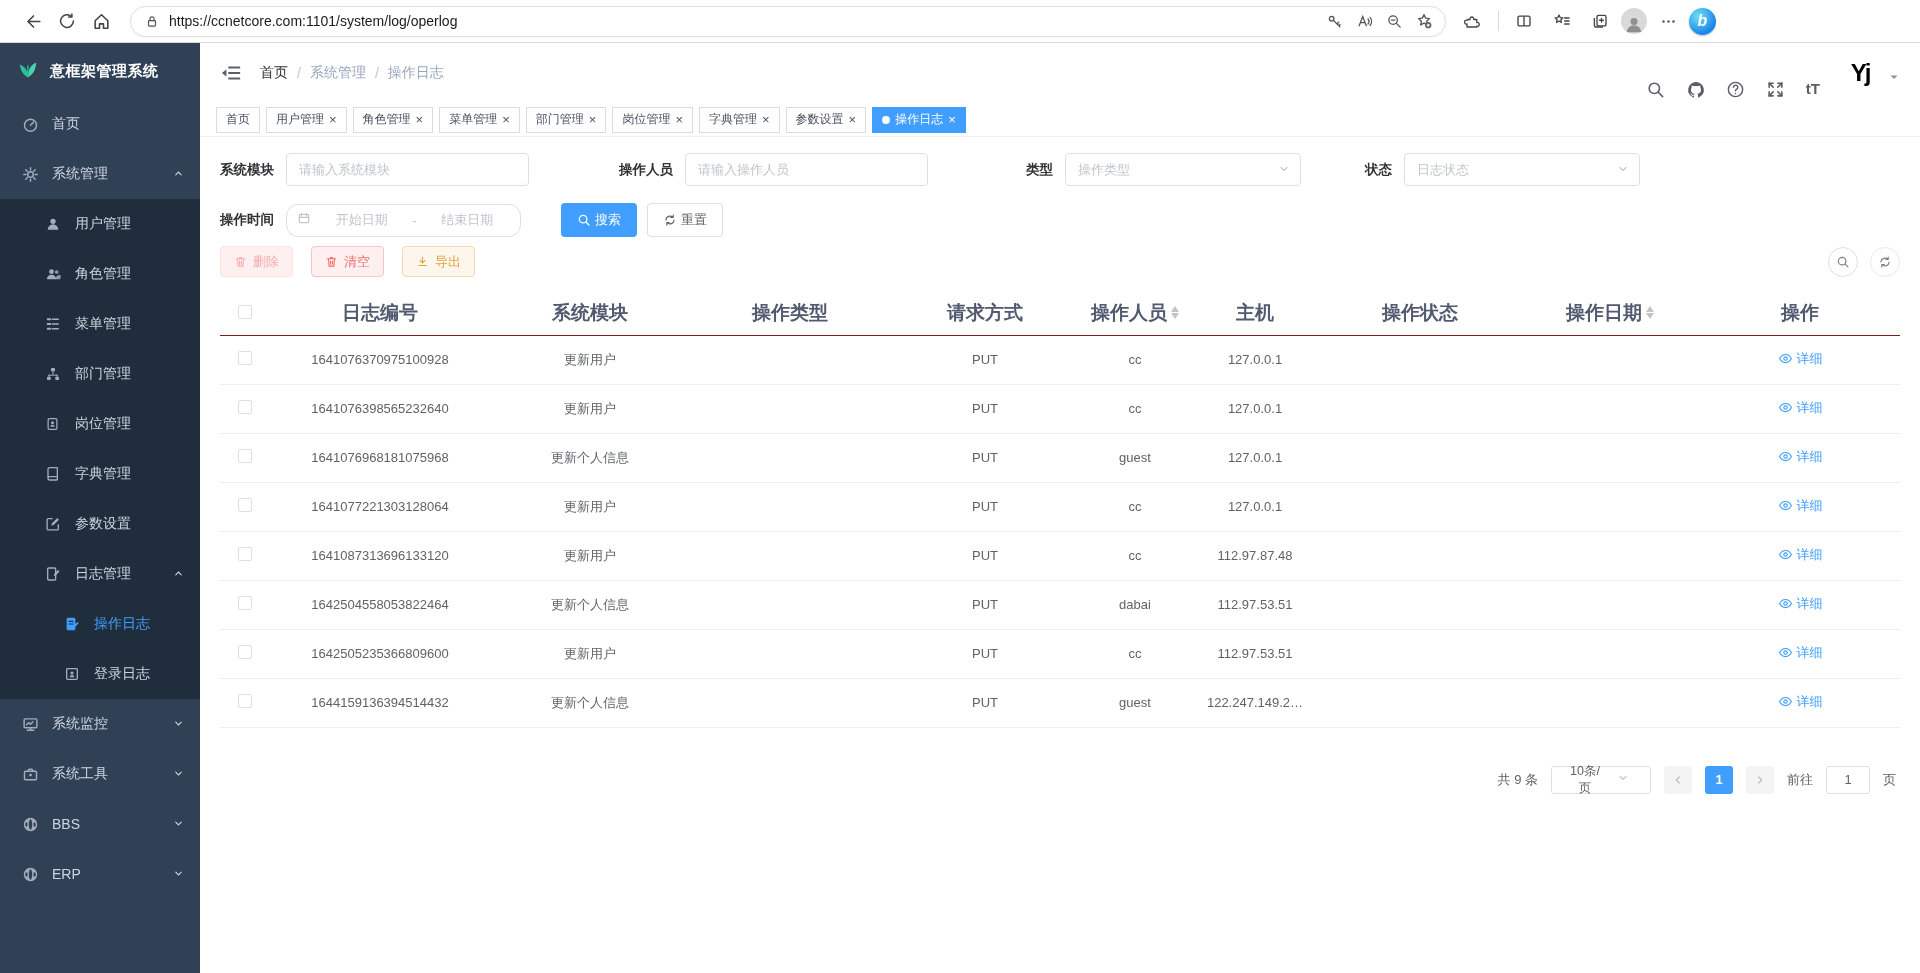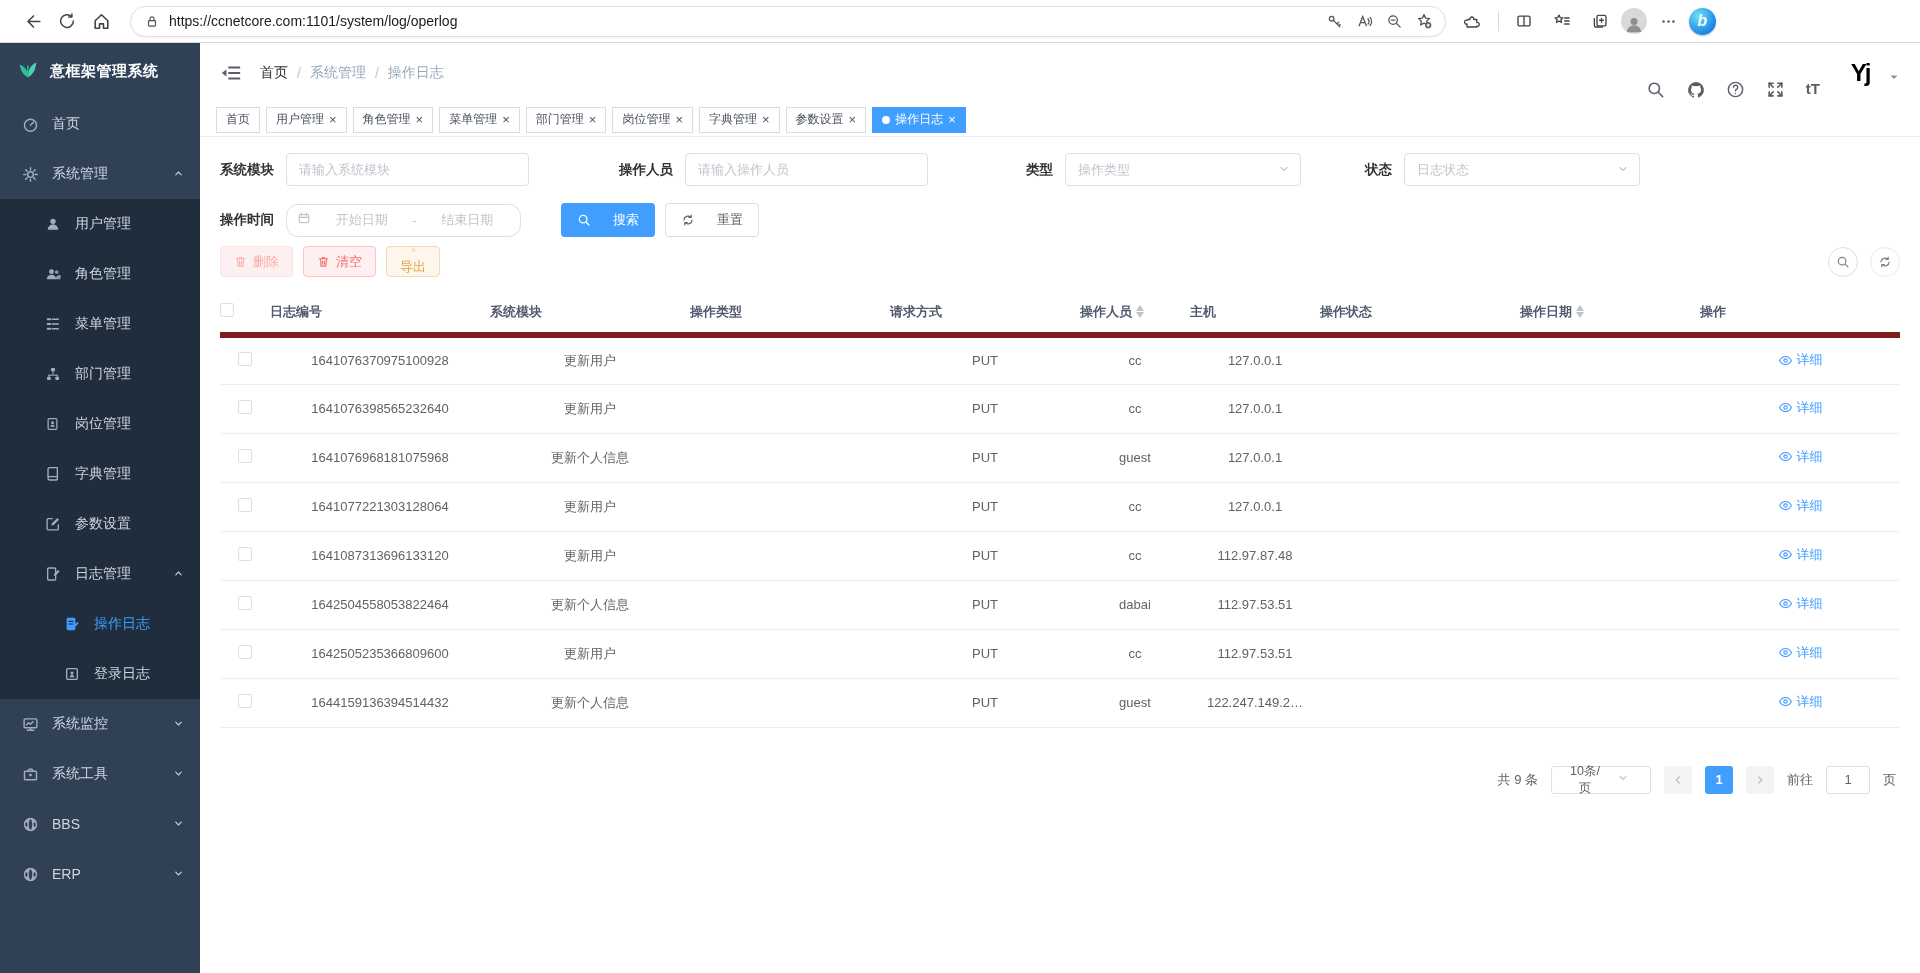--- a/index.html
+++ b/index.html
@@ -77,39 +77,39 @@
   .fselect { width:236px; height:33px; border:1px solid #dcdfe6; border-radius:4px; display:flex; align-items:center;
     padding:0 10px 0 12px; cursor:pointer; }
   .fselect .ph { flex:1; font-size:13px; color:#c0c4cc; }
   .fselect .sel-caret { color:#c0c4cc; }
   .fgap { width:90px; flex-shrink:0; }
   .daterange { width:235px; height:33px; border:1px solid #dcdfe6; border-radius:12px; display:flex; align-items:center;
     padding:0 10px; gap:8px; cursor:pointer; }
   .daterange .cal { color:#c0c4cc; flex-shrink:0; }
   .daterange .dr-ph { font-size:13px; color:#c0c4cc; flex:1; text-align:center; }
   .daterange .dr-sep { font-size:13px; color:#c0c4cc; }
-  .btn { height:33px; border-radius:4px; display:inline-flex; align-items:center; gap:22px; padding:16px 15px;
+  .btn { height:33px; border-radius:4px; display:inline-flex; align-items:center; gap:4px; padding:16px 15px;
     font-size:13px; cursor:pointer; border:1px solid transparent; }
   .btn svg { flex-shrink:0; }
   .btn-primary { background:#409eff; color:#fff; margin-left:40px; }
   .btn-plain { background:#fff; color:#606266; border-color:#dcdfe6; margin-left:10px; }
 
-  .toolbar-row { display:flex; align-items:flex-end; margin-bottom:14px; margin-top:-3px; }
+  .toolbar-row { display:flex; align-items:flex-end; margin-bottom:14px; margin-top:-3px;gap:8px; }
   .btn-sm { height:31px; padding:0 13px; font-size:13px; border-radius:4px; display:inline-flex; align-items:center; gap:6px; cursor:pointer; }
   .btn-del { background:#fef0f0; border:1px solid #fde2e2; color:#f9abab; cursor:not-allowed; }
   .btn-clear { background:#fef0f0; border:1px solid #fbc4c4; color:#f56c6c; margin-left:10px; }
-  .btn-export { background:#fdf6ec; border:1px solid #f5dab1; color:#e6a23c; margin-left:10px;flex-direction:column; }
+  .btn-export { background:#fdf6ec; border:1px solid #f5dab1; color:#e6a23c; margin-left:10px; }
   .mini-circles { margin-left:auto; display:flex; align-items:center; gap:12px; }
   .circle-btn { width:30px; height:30px; border-radius:50%; border:1px solid #dcdfe6; display:flex; align-items:center;
     justify-content:center; color:#7b8089; cursor:pointer; background:#fff; }
   .circle-btn.lighter { border-color:#e6e9ef; }
 
   
   table.log { width:1680px; border-collapse:collapse; table-layout:fixed; }
-  table.log th { height:44px; font-size:13px; font-weight:bold; color:#515a6e; border-bottom:6px solid #7f1d1d; text-align:left; }
+  table.log th { height:44px; font-size:19px; font-weight:bold; color:#515a6e; border-bottom:1px solid #7f1d1d; text-align:center; }
   table.log td { height:49px; font-size:13px; color:#606266; border-bottom:1px solid #ebeef5; text-align:center;
     white-space:nowrap; overflow:hidden; }
   .chk { width:14px; height:14px; border:1px solid #dcdfe6; border-radius:2px; background:#fff; display:inline-block; cursor:pointer; }
   .th-sort { display:inline-flex; align-items:center; gap:4px; justify-content:center; cursor:pointer; }
   .sort-carets { display:inline-flex; flex-direction:column; gap:1px; }
   .sort-carets .tri { width:0; height:0; border-left:4.5px solid transparent; border-right:4.5px solid transparent; }
   .tri.up { border-bottom:6px solid #c0c4cc; }
   .tri.dn { border-top:6px solid #c0c4cc; }
   .detail-link { color:#409eff; display:inline-flex; align-items:center; gap:4px; cursor:pointer; font-size:13px; }
 

